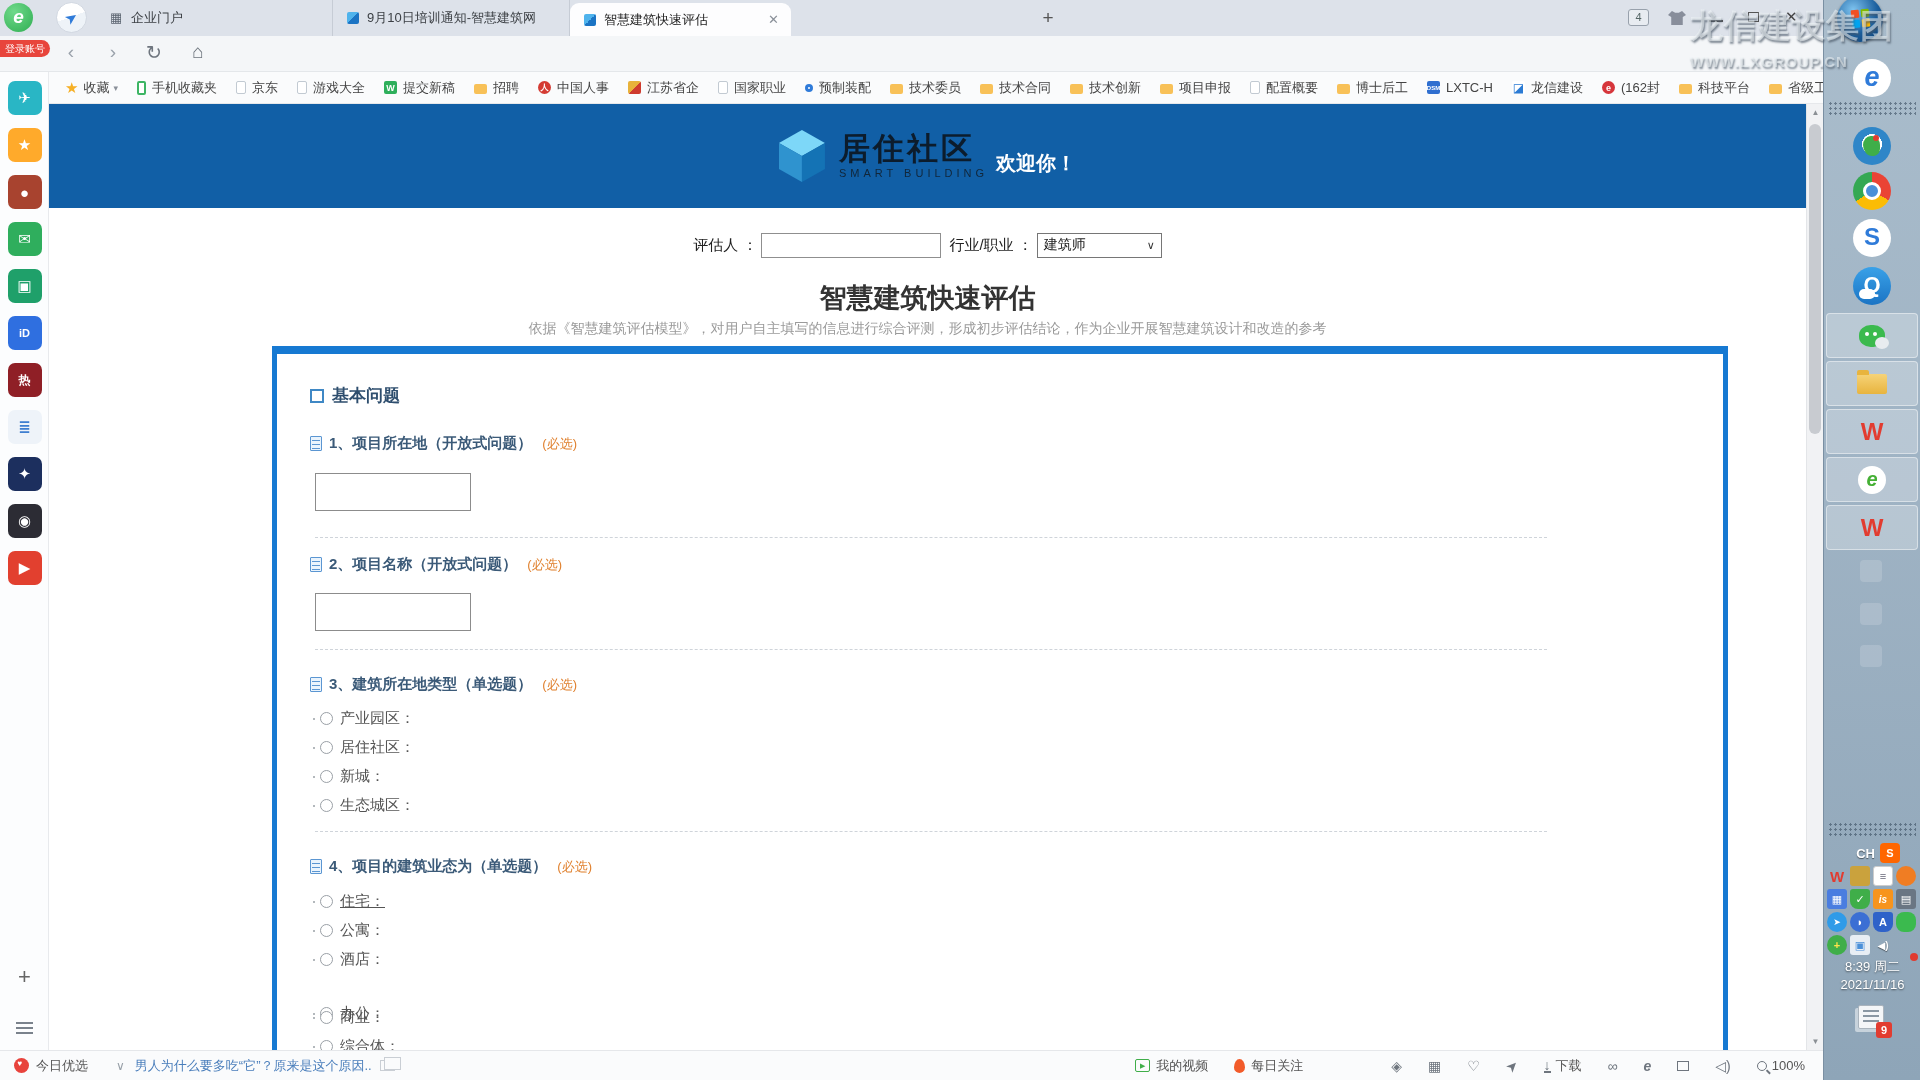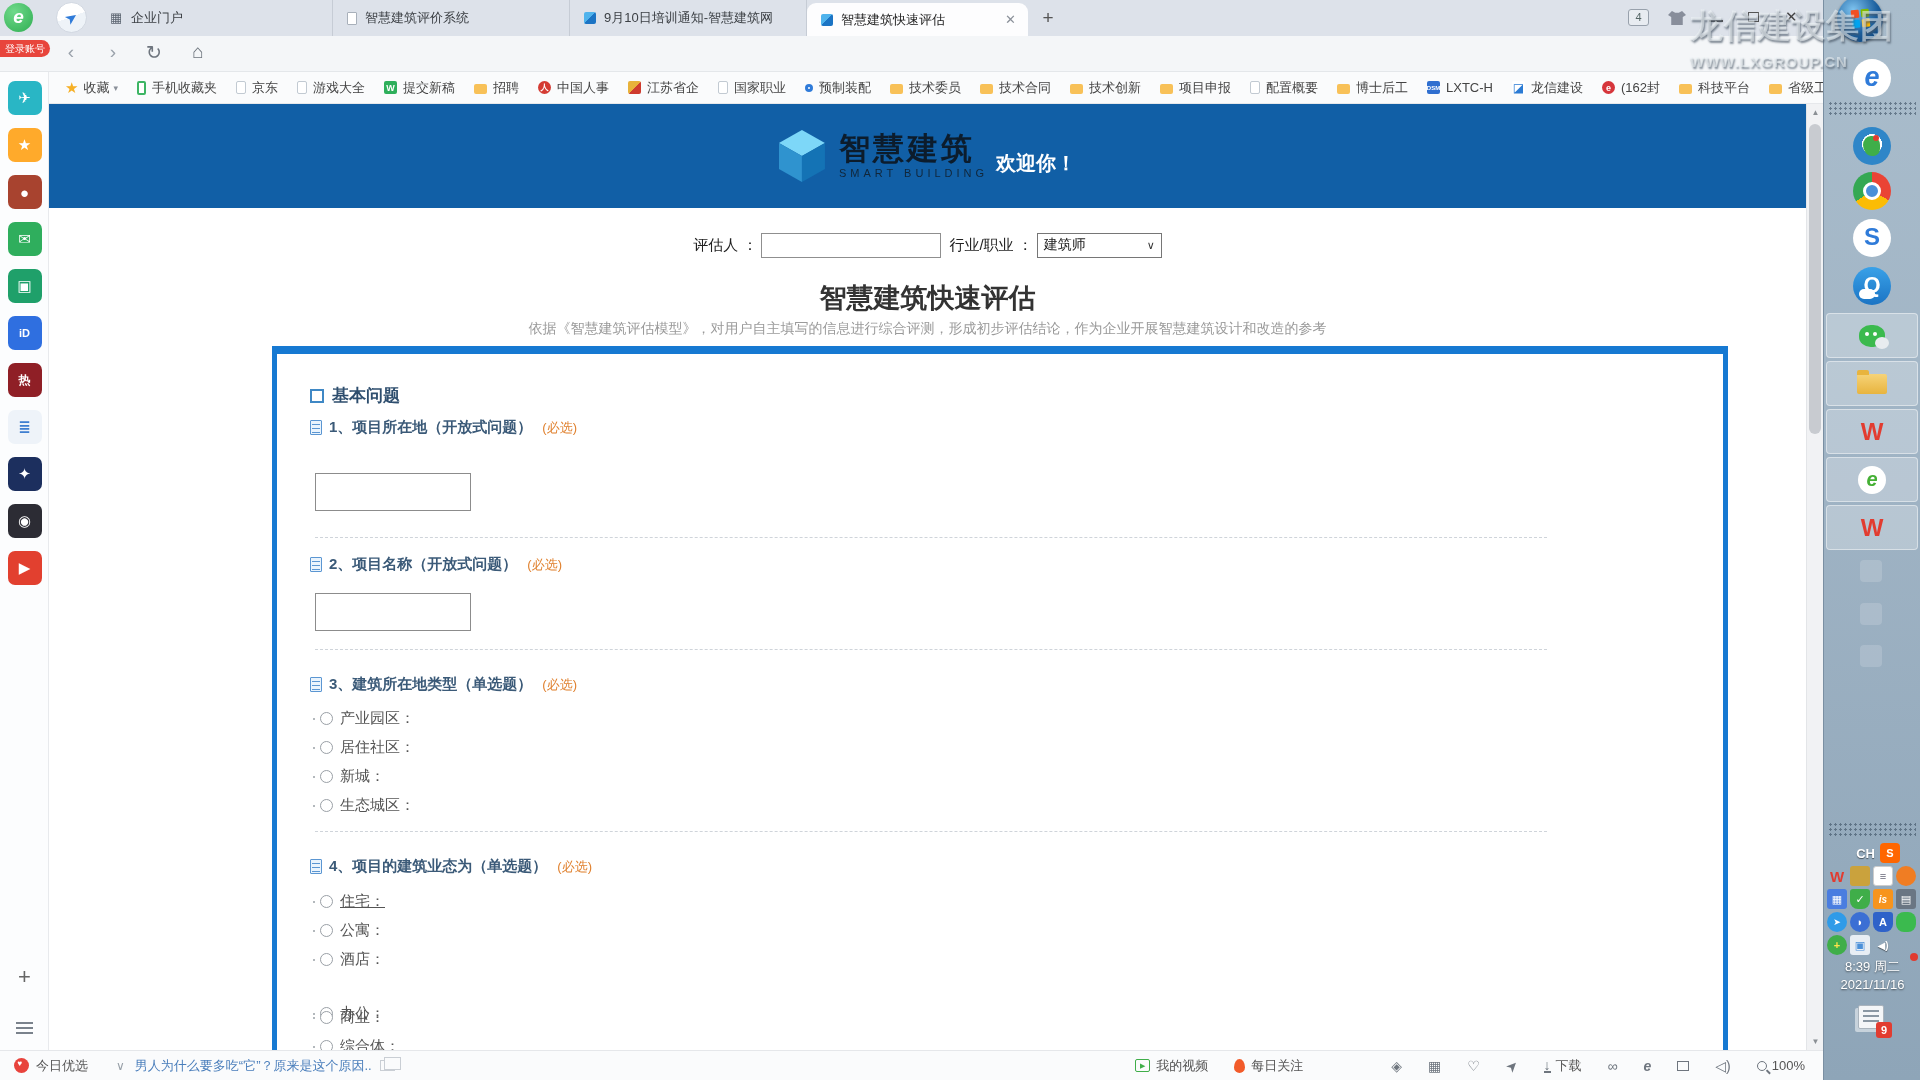--- a/index.html
+++ b/index.html
@@ -215,25 +215,20 @@
     <div class="logo360">e</div>
     <div class="compass"><b>➤</b></div>
     <div id="tabs">
 
         <div class="tab">
           <span class="tico b"><i style="font-style:normal">▦</i></span>
           <span class="lbl">企业门户</span>
           <span class="cls"></span>
         </div>
 
-        <div class="tab">
-          <span class="tico p"><i style="font-style:normal"></i></span>
-          <span class="lbl">智慧建筑评价系统</span>
-          <span class="cls"></span>
-        </div>
 
         <div class="tab">
           <span class="tico c"><i style="font-style:normal"></i></span>
           <span class="lbl">9月10日培训通知-智慧建筑网</span>
           <span class="cls"></span>
         </div>
 
         <div class="tab active">
           <span class="tico c"><i style="font-style:normal"></i></span>
           <span class="lbl">智慧建筑快速评估</span>
@@ -432,21 +427,21 @@
   </div>
 
   <div id="page">
     <div class="banner">
       <div class="cube">
           <i class="f1"></i>
           <i class="f2"></i>
           <i class="f3"></i>
         </div>
       <div class="brandcol">
-        <span class="brand">智慧建筑</span>
+        <span class="brand">居住社区</span>
         <span class="brandsub">SMART BUILDING</span>
       </div>
       <span class="welcome">欢迎你！</span>
     </div>
 
     <div class="formtop">
       <span>评估人 ：</span>
       <input class="ft-input" type="text" style="">
       <span>行业/职业 ：</span>
       <span class="ft-select">
@@ -458,21 +453,21 @@
 
     <div class="ptitle">智慧建筑快速评估</div>
     <div class="psub">依据《智慧建筑评估模型》，对用户自主填写的信息进行综合评测，形成初步评估结论，作为企业开展智慧建筑设计和改造的参考</div>
 
     <div class="panel">
       <div class="sect">
         <span class="ico-copy"></span>
         <span>基本问题</span>
       </div>
 
-      <div class="q-label" style="top:64px">
+      <div class="q-label" style="top:80px">
         <span class="ico-doc"></span>
         <span>1、项目所在地（开放式问题）</span>
         <span class="req">(必选)</span>
       </div>
       <input class="q-input" style="top: 119px;" type="text">
       <div class="dash" style="top:183px"></div>
 
       <div class="q-label" style="top:201px">
         <span class="ico-doc"></span>
         <span>2、项目名称（开放式问题）</span>

